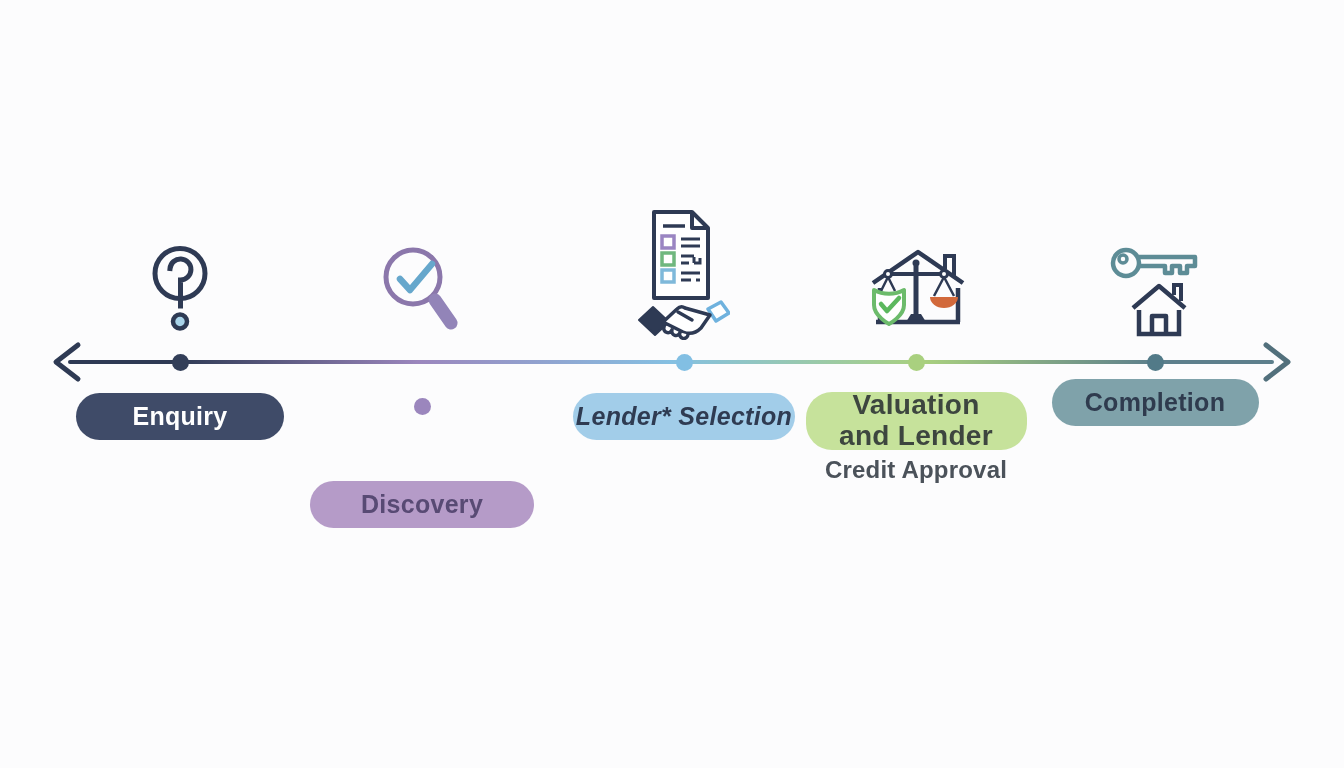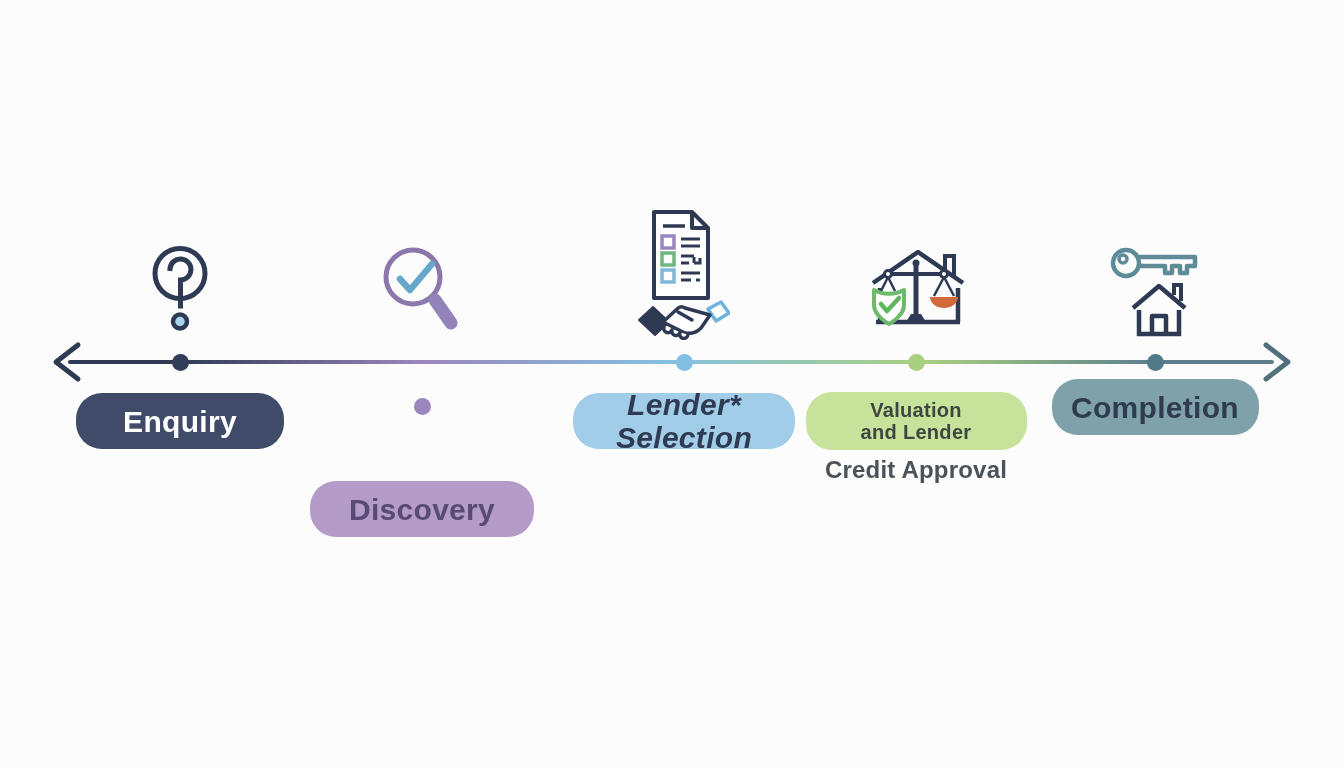--- a/index.html
+++ b/index.html
@@ -52,36 +52,36 @@
   .dot {
     width: 17px;
     height: 17px;
     border-radius: 50%;
     margin-top: 12px;
     flex: none;
   }
 
   .pill {
     margin-top: 22px;
-    height: 56px;
+    height: 47px;
     border-radius: 26px;
     display: flex;
     flex-direction: column;
     align-items: center;
     justify-content: center;
-    font-size: 30px;
+    font-size: 25px;
     font-weight: 600;
     letter-spacing: 0.3px;
     line-height: 1.1;
     text-align: center;
   }
   .pill-0 { width: 208px; }
   .pill-1 { width: 224px; }
   .pill-2 { width: 222px; }
-  .pill-3 { width: 221px; height: 58px; font-size: 20px; margin-top: 21px; }
+  .pill-3 { width: 221px; height: 58px; font-size: 28px; margin-top: 21px; }
   .pill-4 { width: 207px; margin-top: 8px; }
 
   .sublabel {
     margin-top: 6px;
     font-size: 24px;
     font-weight: 700;
     color: #4b525a;
     letter-spacing: 0.2px;
   }
 </style>

